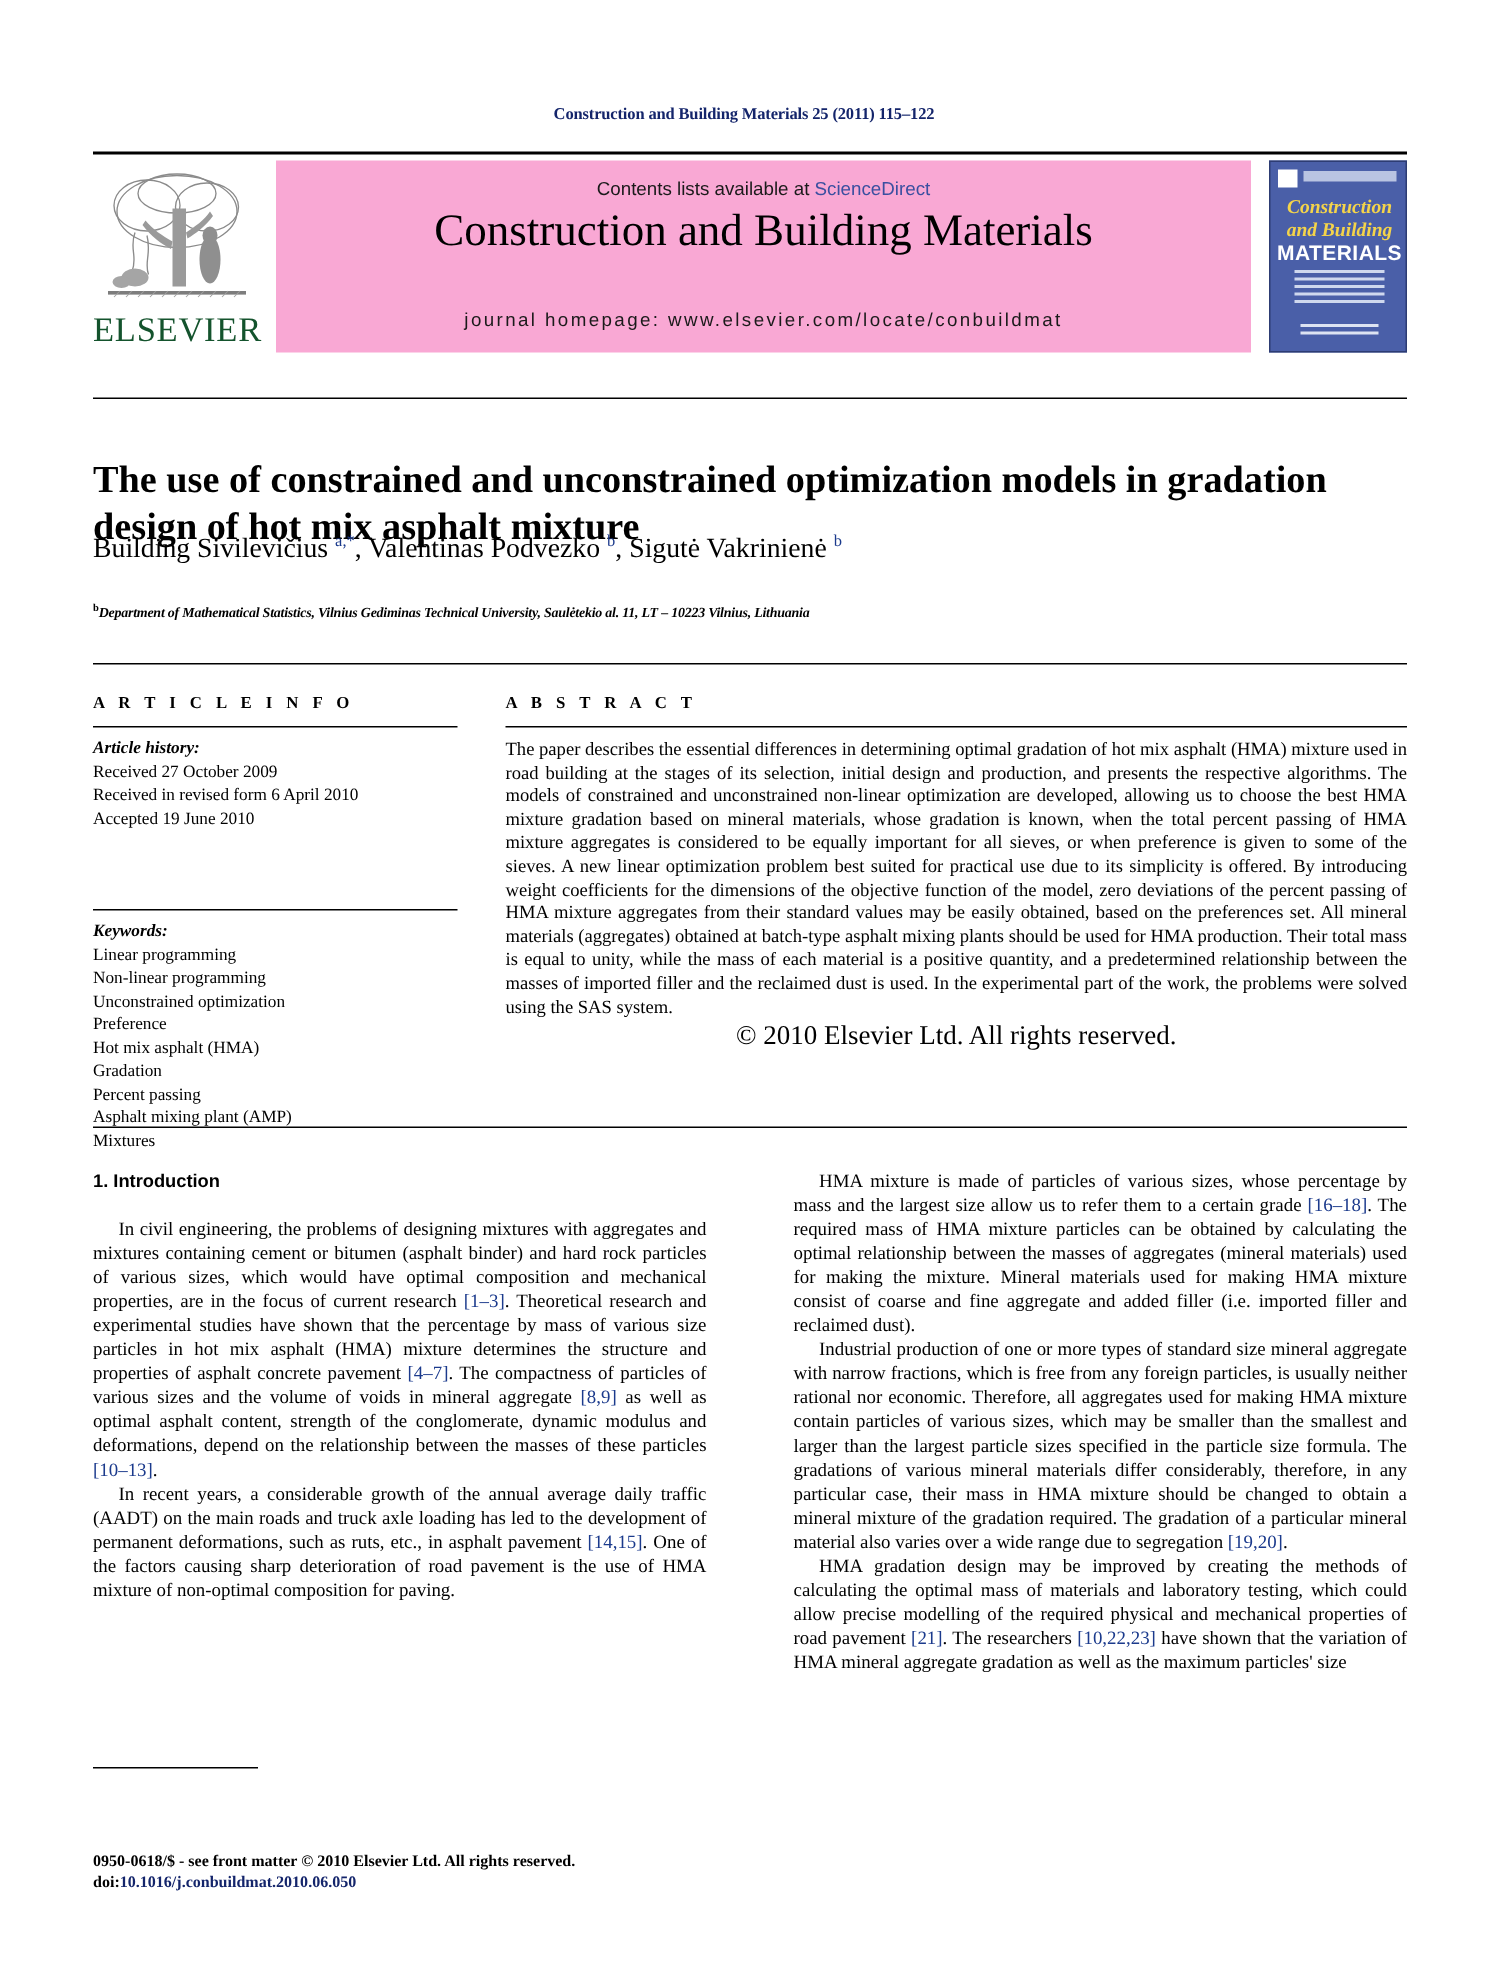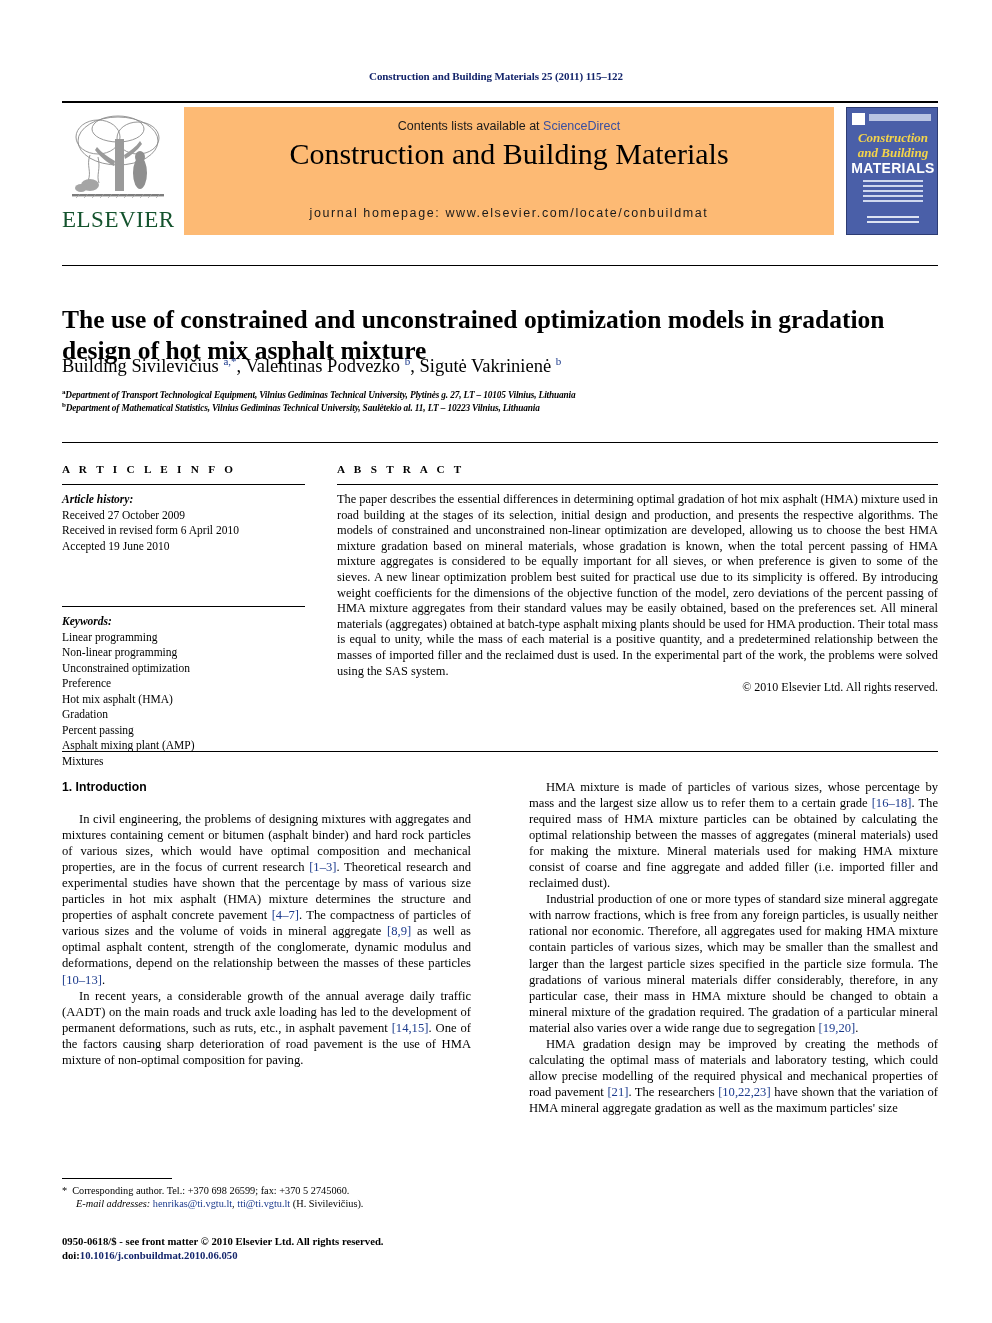--- a/index.html
+++ b/index.html
@@ -63,21 +63,21 @@
     font-family: "Liberation Serif", serif;
     font-size: 23px;
     letter-spacing: 0.5px;
     color: #14532d;
   }
   .banner {
     position: absolute;
     left: 122px; top: 4px;
     width: 650px;
     height: 128px;
-    background: #fdba74;
+    background: #f9a8d4;
   }
   .banner-contents {
     position: absolute;
     left: 0; top: 12px;
     width: 650px;
     text-align: center;
     font-family: "Liberation Sans", sans-serif;
     font-size: 12.5px;
     color: #1a1a1a;
   }
@@ -254,23 +254,23 @@
   .kw-block { margin-top: 52px; }
   .abstract-text {
     font-family: "Liberation Serif", serif;
     font-size: 12.4px;
     line-height: 15.6px;
     text-align: justify;
     color: #000;
   }
   .copyright {
     margin-top: 1px;
-    text-align: right;
-    font-family: "Liberation Serif", serif;
-    font-size: 12px;
+    text-align: center;
+    font-family: "Liberation Serif", serif;
+    font-size: 18px;
   }
   .info-rule-bottom {
     position: absolute;
     left: 62px; top: 751px;
     width: 876px;
     border-top: 1px solid #000;
   }
 
   
   .body-col {
@@ -394,23 +394,20 @@
     </div>
   </div>
 
   <div class="title-rule"></div>
   <h1 class="article-title">The use of constrained and unconstrained optimization models in gradation design of hot mix asphalt mixture</h1>
 
   <div class="authors">
     <span>Building Sivilevičius </span><sup>a,</sup><sup class="star">*</sup><span>, Valentinas Podvezko </span><sup>b</sup><span>, Sigutė Vakrinienė </span><sup>b</sup>
   </div>
 
-  <div class="affil affil-a">
-    <sup>a</sup><span>Department of Transport Technological Equipment, Vilnius Gediminas Technical University, Plytinės g. 27, LT – 10105 Vilnius, Lithuania</span>
-  </div>
   <div class="affil affil-b">
     <sup>b</sup><span>Department of Mathematical Statistics, Vilnius Gediminas Technical University, Saulėtekio al. 11, LT – 10223 Vilnius, Lithuania</span>
   </div>
 
   <div class="info-rule-top"></div>
 
   <div class="col-left-info">
     <div class="sec-caps">A R T I C L E   I N F O</div>
     <div class="hr-thin"></div>
     <div class="hist-title">Article history:</div>
@@ -448,24 +445,19 @@
     <p class="para"><span>In recent years, a considerable growth of the annual average daily traffic (AADT) on the main roads and truck axle loading has led to the development of permanent deformations, such as ruts, etc., in asphalt pavement </span><span class="ref">[14,15]</span><span>. One of the factors causing sharp deterioration of road pavement is the use of HMA mixture of non-optimal composition for paving.</span></p>
   </div>
 
   <div class="body-col right">
     <p class="para"><span>HMA mixture is made of particles of various sizes, whose percentage by mass and the largest size allow us to refer them to a certain grade </span><span class="ref">[16–18]</span><span>. The required mass of HMA mixture particles can be obtained by calculating the optimal relationship between the masses of aggregates (mineral materials) used for making the mixture. Mineral materials used for making HMA mixture consist of coarse and fine aggregate and added filler (i.e. imported filler and reclaimed dust).</span></p>
     <p class="para"><span>Industrial production of one or more types of standard size mineral aggregate with narrow fractions, which is free from any foreign particles, is usually neither rational nor economic. Therefore, all aggregates used for making HMA mixture contain particles of various sizes, which may be smaller than the smallest and larger than the largest particle sizes specified in the particle size formula. The gradations of various mineral materials differ considerably, therefore, in any particular case, their mass in HMA mixture should be changed to obtain a mineral mixture of the gradation required. The gradation of a particular mineral material also varies over a wide range due to segregation </span><span class="ref">[19,20]</span><span>.</span></p>
     <p class="para"><span>HMA gradation design may be improved by creating the methods of calculating the optimal mass of materials and laboratory testing, which could allow precise modelling of the required physical and mechanical properties of road pavement </span><span class="ref">[21]</span><span>. The researchers </span><span class="ref">[10,22,23]</span><span> have shown that the variation of HMA mineral aggregate gradation as well as the maximum particles' size</span></p>
   </div>
 
   <div class="foot-rule"></div>
-  <div class="footnote">
-    <span class="fn-star">*</span><span>Corresponding author. Tel.: +370 698 26599; fax: +370 5 2745060.</span>
-    <span class="fn-indent"><span class="fn-em">E-mail addresses:</span>
-      <span class="mail">henrikas@ti.vgtu.lt</span><span>, </span><span class="mail">tti@ti.vgtu.lt</span><span> (H. Sivilevičius).</span></span>
-  </div>
 
   <div class="issn">
     <span>0950-0618/$ - see front matter © 2010 Elsevier Ltd. All rights reserved.</span><br>
     <span>doi:</span><span class="doi">10.1016/j.conbuildmat.2010.06.050</span>
   </div>
 
 </div>
 
 </body></html>

